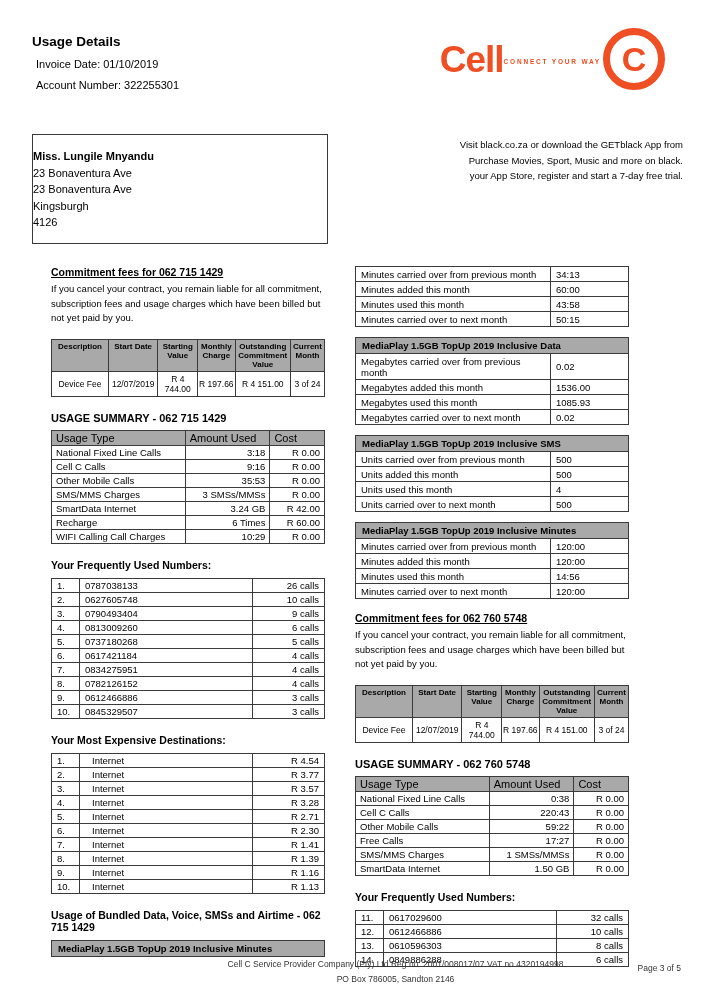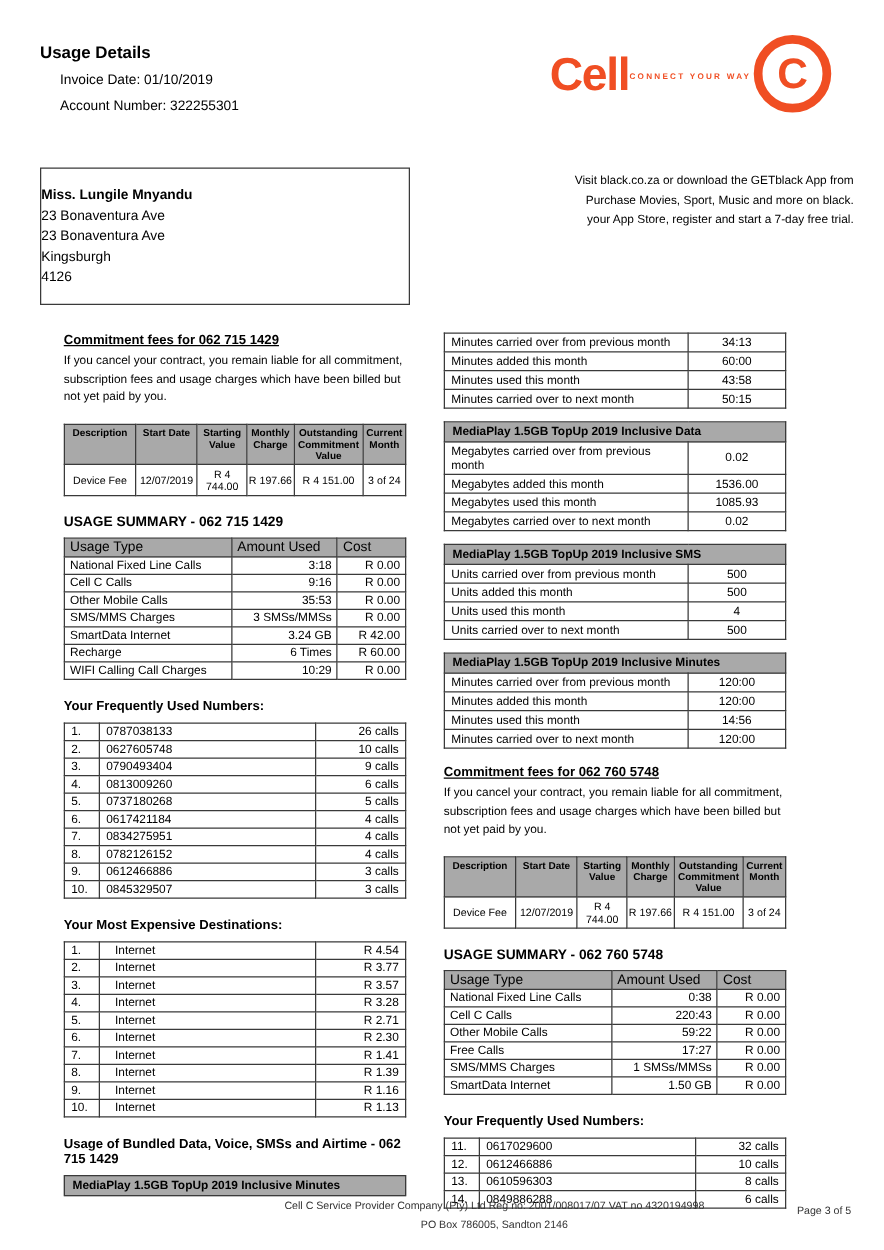--- a/index.html
+++ b/index.html
@@ -8,21 +8,21 @@
   html,body { margin:0; padding:0; }
   body {
     width:707px; height:1000px; background:#fff; color:#000;
     font-family:"Liberation Sans", sans-serif; position:relative; overflow:hidden;
   }
   .page { padding:34px 24px 0 32px; }
 
   
   .header-row { display:flex; justify-content:space-between; align-items:flex-start; }
   .doc-title { font-size:13.5px; font-weight:bold; margin:0 0 9px 0; }
-  .meta-line { font-size:11px; margin:0 0 9px 16px; }
+  .meta-line { font-size:11px; margin:0 0 9px 4px; }
 
   .logo { display:flex; align-items:center; margin-right:18px; margin-top:-6px; }
   .logo-stack { display:flex; flex-direction:row; align-items:center; }
   .logo-word { color:var(--brand); font-weight:bold; font-size:37px; letter-spacing:-1px; line-height:1; }
   .logo-tagline { color:var(--brand); font-weight:bold; font-size:6.5px; letter-spacing:1.8px; margin-top:4px; white-space:nowrap; }
   .logo-ring { width:62px; height:62px; border:7px solid var(--brand); border-radius:50%;
                display:flex; align-items:center; justify-content:center; margin-left:2px; }
   .logo-ring span { color:var(--brand); font-weight:bold; font-size:34px; line-height:1; }
 
   
@@ -60,21 +60,21 @@
   .rlist td { padding:1px 5px; }
   .rlist .rk { width:28px; }
   .rlist .vv { width:72px; text-align:right; }
   .rlist .nm { padding-left:12px; }
 
   .bar { background:var(--thead); border:1px solid var(--line); font-weight:bold; font-size:9.5px; padding:2px 6px; margin-top:7px; }
 
   
   .mini { font-size:9.5px; margin-bottom:10px; }
   .mini td { padding:1.5px 5px; }
-  .mini .val { width:78px; text-align:center; }
+  .mini .val { width:78px; text-align:left; }
   .mini th.bar-cell { background:var(--thead); font-weight:bold; text-align:left; padding:2px 6px; font-size:9.5px; }
 
   
   .footer { position:absolute; left:84px; right:0; bottom:14px; text-align:center; font-size:8.5px; color:#333; line-height:1.7; }
   .page-num { position:absolute; right:26px; bottom:27px; font-size:8.5px; color:#333; }
 </style>
 </head>
 <body>
 
 <div class="page">

